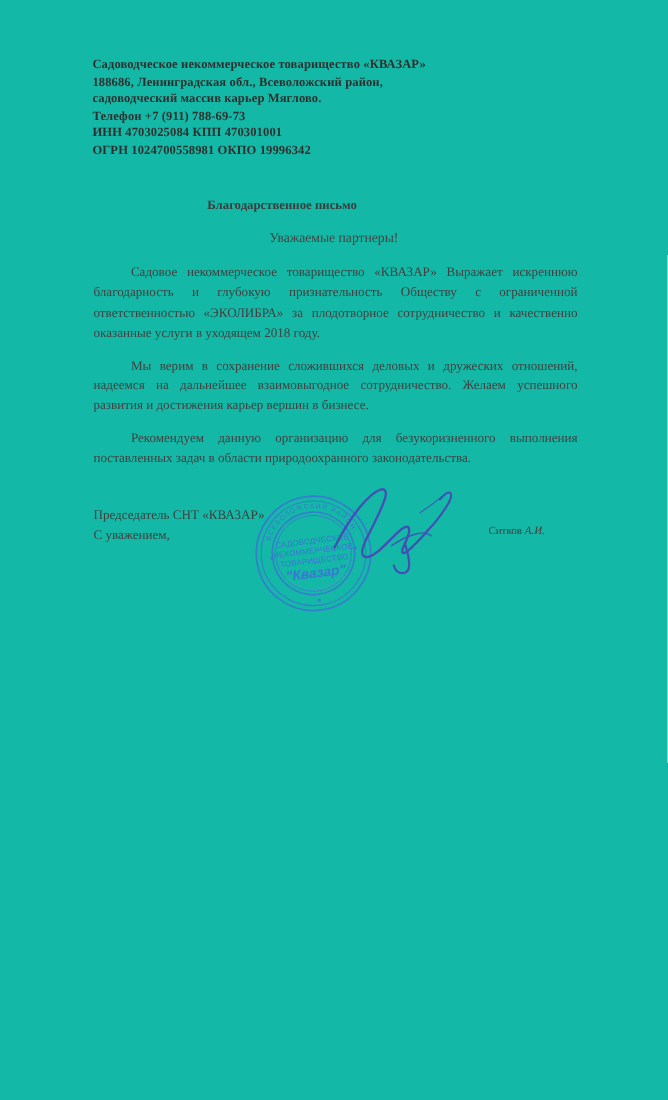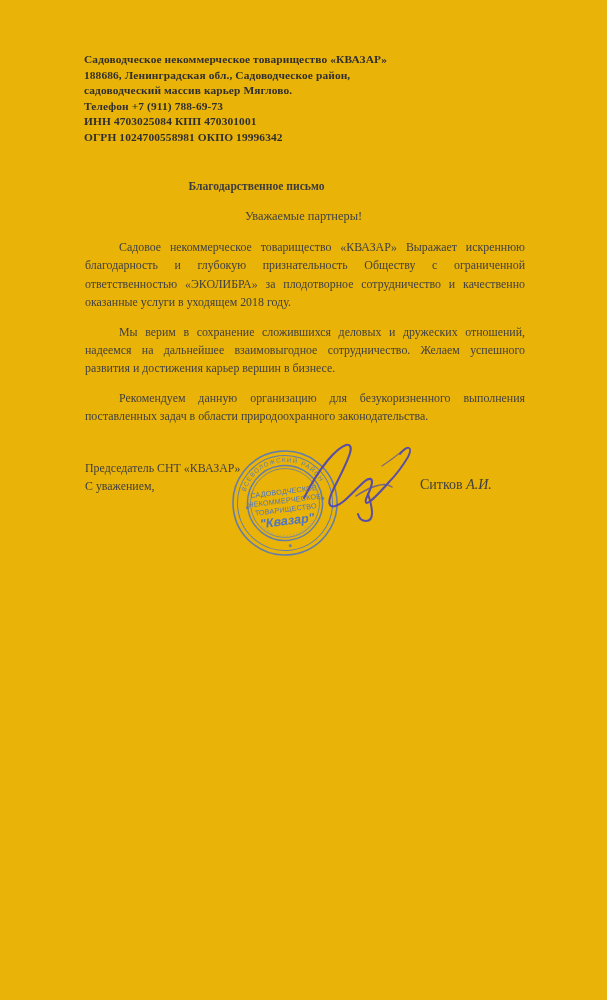--- a/index.html
+++ b/index.html
@@ -11,21 +11,21 @@
     width: 607px;
     height: 1000px;
     position: relative;
     font-family: "Liberation Serif", "DejaVu Serif", serif;
     color: #3a3a3a;
     -webkit-font-smoothing: antialiased;
   }
   .page {
     position: absolute;
     inset: 0;
-    background: #eab308;
+    background: #14b8a6;
   }
 
   
   .letterhead {
     position: absolute;
     left: 84px;
     top: 52px;
     width: 440px;
   }
   .letterhead-line {
@@ -80,23 +80,23 @@
   .sign-left {
     position: absolute;
     left: 85px;
     top: 460px;
     font-size: 11.9px;
     line-height: 17.5px;
     color: #3f3f3f;
   }
   .sign-name {
     position: absolute;
-    left: 420px;
+    left: 444px;
     top: 477px;
-    font-size: 14px;
+    font-size: 10px;
     color: #3f3f3f;
     white-space: nowrap;
   }
   .sign-name .initials { font-style: italic; }
 
   
   .stamp {
     position: absolute;
     left: 231px;
     top: 449px;
@@ -117,21 +117,21 @@
   }
   .signature svg { display: block; width: 120px; height: 92px; }
 </style>
 </head>
 <body>
 
 <div class="page">
 
   <div class="letterhead">
     <div class="letterhead-line">Садоводческое некоммерческое товарищество «КВАЗАР»</div>
-    <div class="letterhead-line">188686, Ленинградская обл., Садоводческое район,</div>
+    <div class="letterhead-line">188686, Ленинградская обл., Всеволожский район,</div>
     <div class="letterhead-line">садоводческий массив карьер Мяглово.</div>
     <div class="letterhead-line">Телефон +7 (911) 788-69-73</div>
     <div class="letterhead-line">ИНН 4703025084 КПП 470301001</div>
     <div class="letterhead-line">ОГРН 1024700558981 ОКПО 19996342</div>
   </div>
 
   <div class="doc-title">Благодарственное письмо</div>
   <div class="salutation">Уважаемые партнеры!</div>
 
   <div class="body-block">

